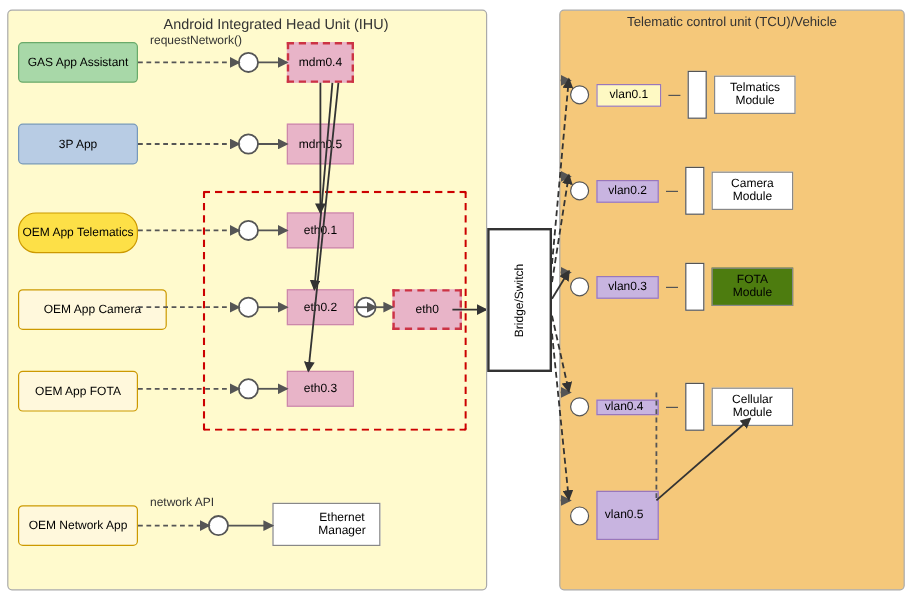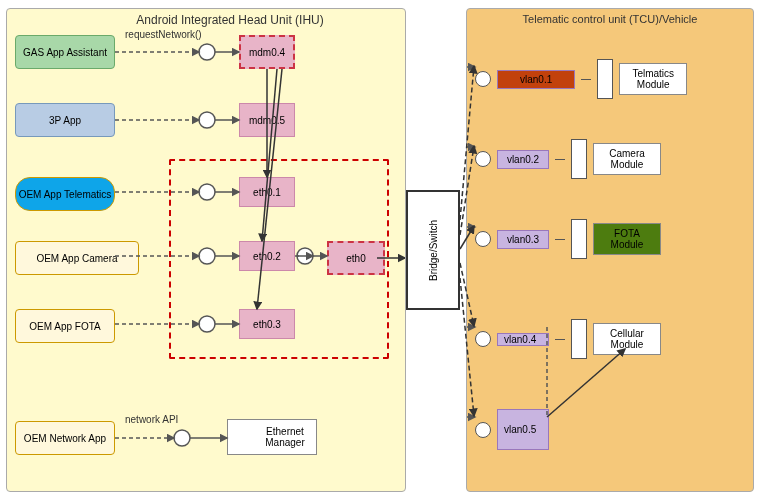--- a/index.html
+++ b/index.html
@@ -61,21 +61,21 @@
       position:absolute; left:8px; top:94px; width:100px; height:34px;
       background:#b8cce4; border:1.5px solid #7799bb; border-radius:4px;
       display:flex; align-items:center; justify-content:center;
       font-size:10px;
     ">
       <span>3P App</span>
     </div>
 
     <div style="
       position:absolute; left:8px; top:168px; width:100px; height:34px;
-      background:#0ea5e9; border:1.5px solid #cc9900; border-radius:15px;
+      background:#fde047; border:1.5px solid #cc9900; border-radius:15px;
       display:flex; align-items:center; justify-content:center; 
       font-size:10px; padding:2px;
     ">
       <span>OEM App Telematics</span>
     </div>
 
     <div style="
       position:absolute; left:8px; top:232px; width:124px; height:34px;
       background:#fff8dc; border:1.5px solid #cc9900; border-radius:4px;
       display:flex; align-items:center; justify-content:center; text-align:center;
@@ -261,21 +261,21 @@
     <circle>
     
 
     
     
     <div style="
       position:absolute; left:8px; top:50px; display:flex; align-items:center; gap:6px;
     ">
       <div style="width:16px;height:16px;border-radius:50%;border:1.5px solid #555;background:#fff;"></div>
       <div style="
-        background:#c2410c; border:1.5px solid #9977bb; padding:3px 22px; font-size:10px; min-width:52px; text-align:left;
+        background:#fef9c3; border:1.5px solid #9977bb; padding:3px 10px; font-size:10px; min-width:52px; text-align:left;
       ">
         <span>vlan0.1</span>
       </div>
 
       <div style="width:10px;border-top:1.5px solid #555;"></div>
 
       <div style="width:16px;height:40px;border:1.5px solid #555;background:#fff;display:flex;align-items:center;justify-content:center;font-size:7px;"></div>
       <div style="
         background:#fff; border:1.5px solid #888; padding:4px 6px; font-size:10px; text-align:center; min-width:68px;
       ">

